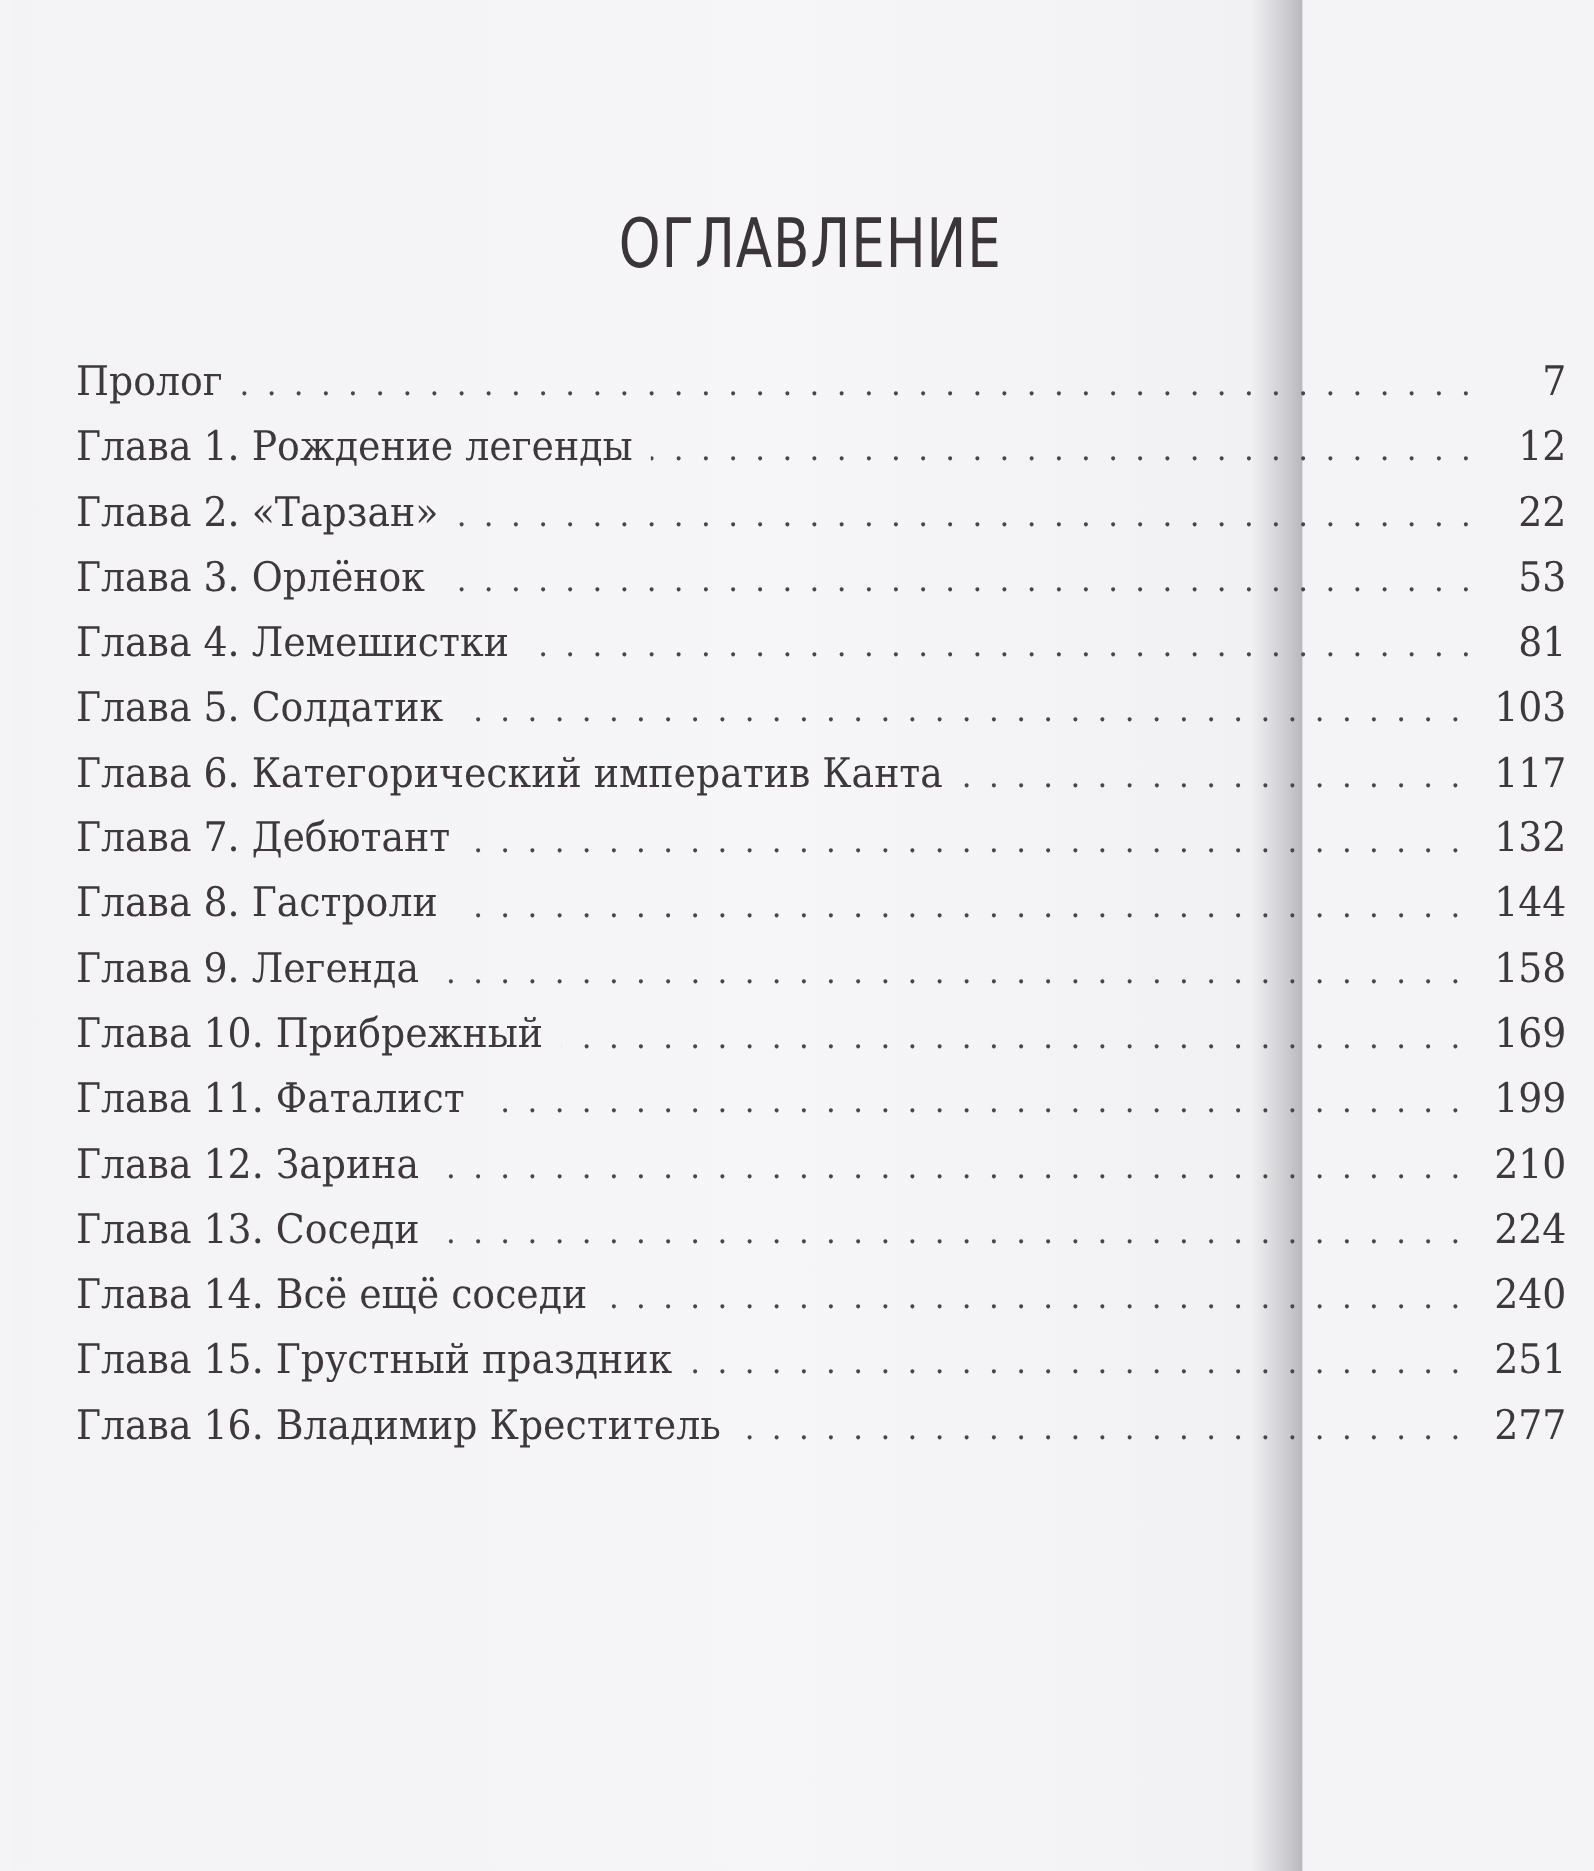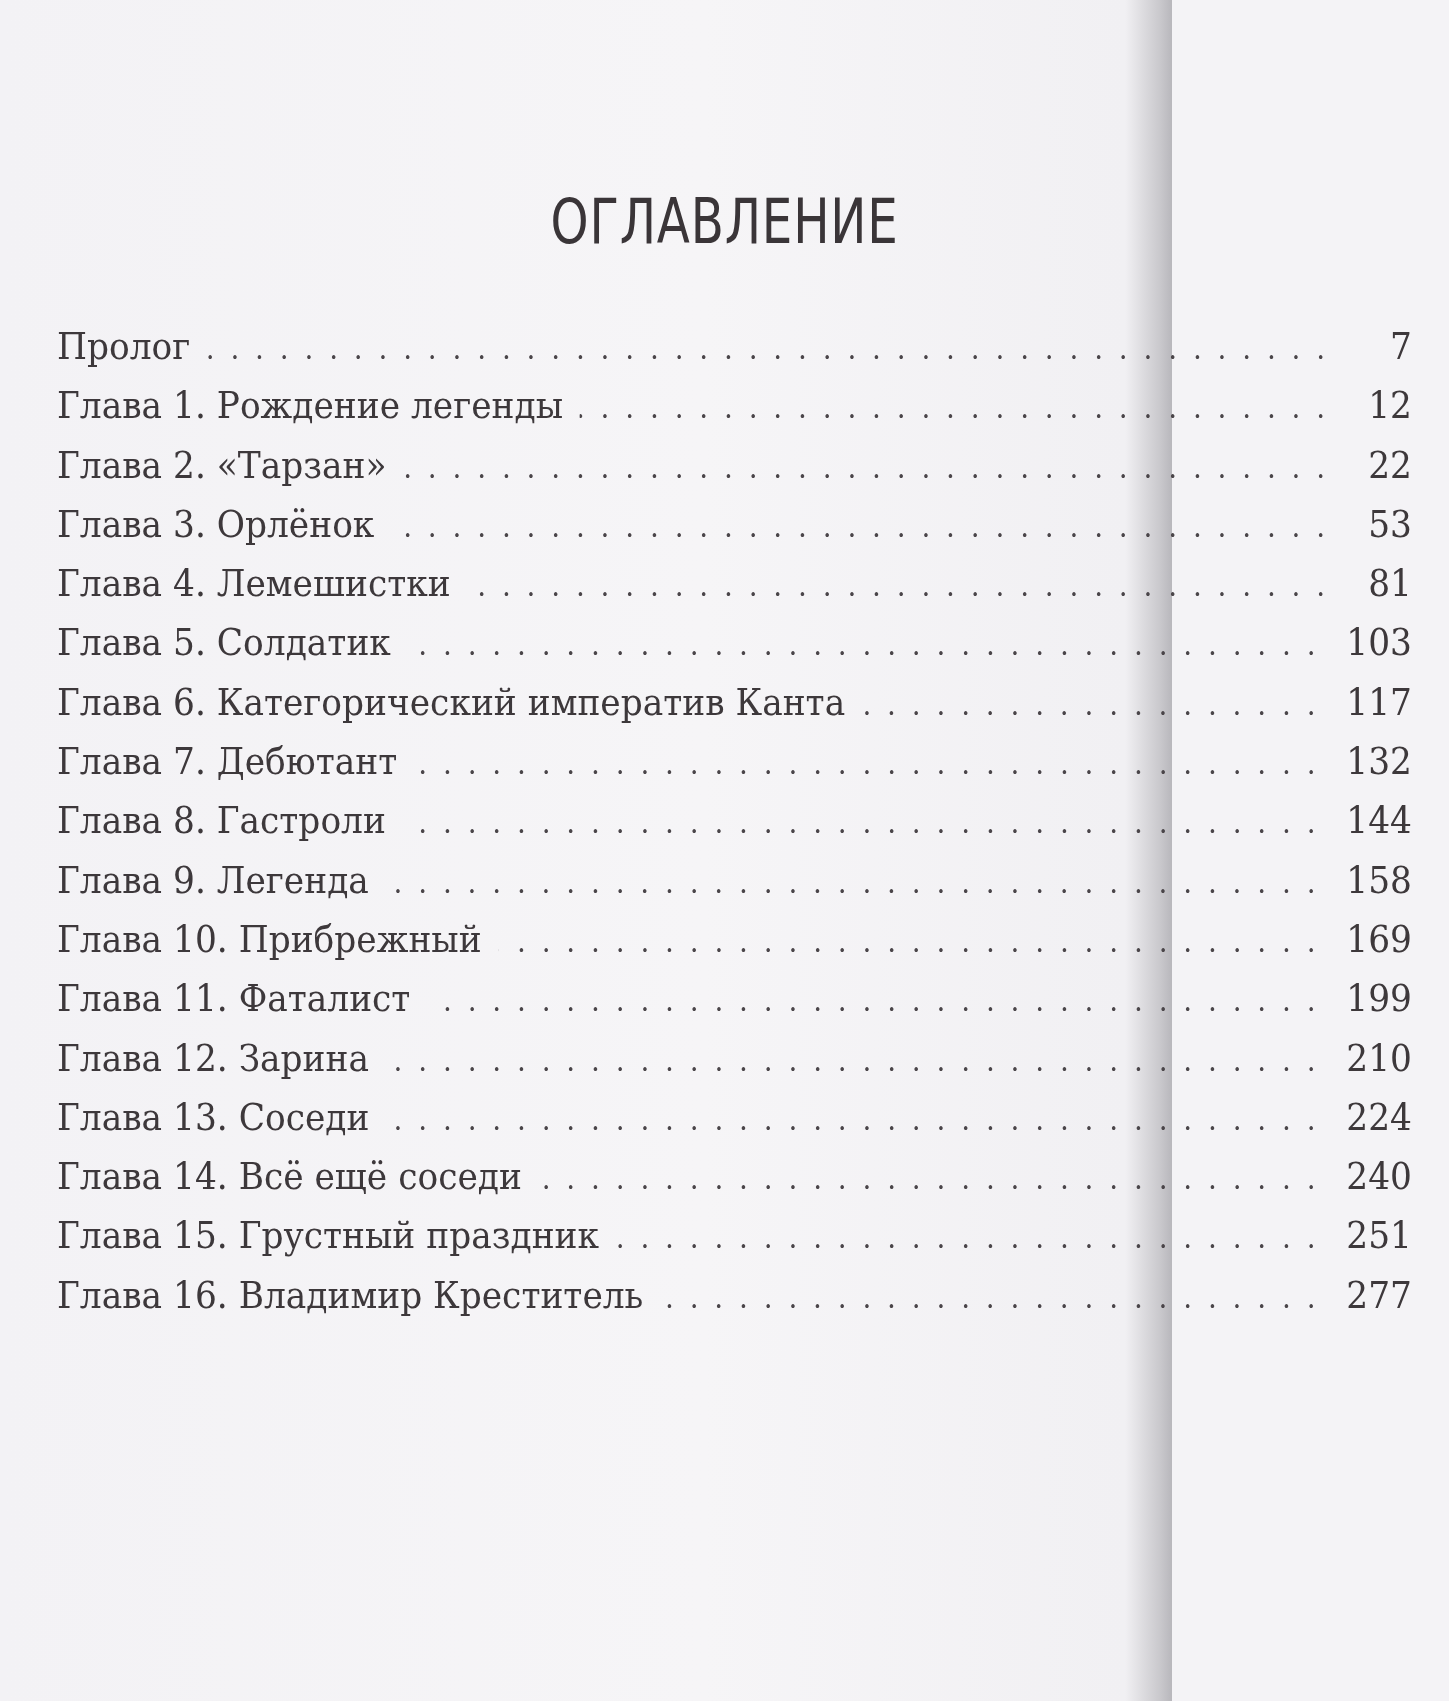--- a/index.html
+++ b/index.html
@@ -10,21 +10,21 @@
       width: 1449px;
       height: 1701px;
       background: #f4f3f6;
       position: relative;
       overflow: hidden;
       font-family: "DejaVu Serif", "Liberation Serif", serif;
       color: #3d393c;
     }
     .page {
       position: absolute;
-      left: 0; top: 0;
+      left: 12px; top: 0;
       width: 1172px;
       height: 1701px;
       background: linear-gradient(90deg, #f3f2f5 0%, #f6f5f7 60%, #f1f0f3 96%, #c9c8cc 99%, #b8b7bc 100%);
     }
     .bleed {
       position: absolute;
       left: 0; top: 0;
       width: 1449px;
       height: 1701px;
       color: rgba(80, 76, 80, 0.07);

